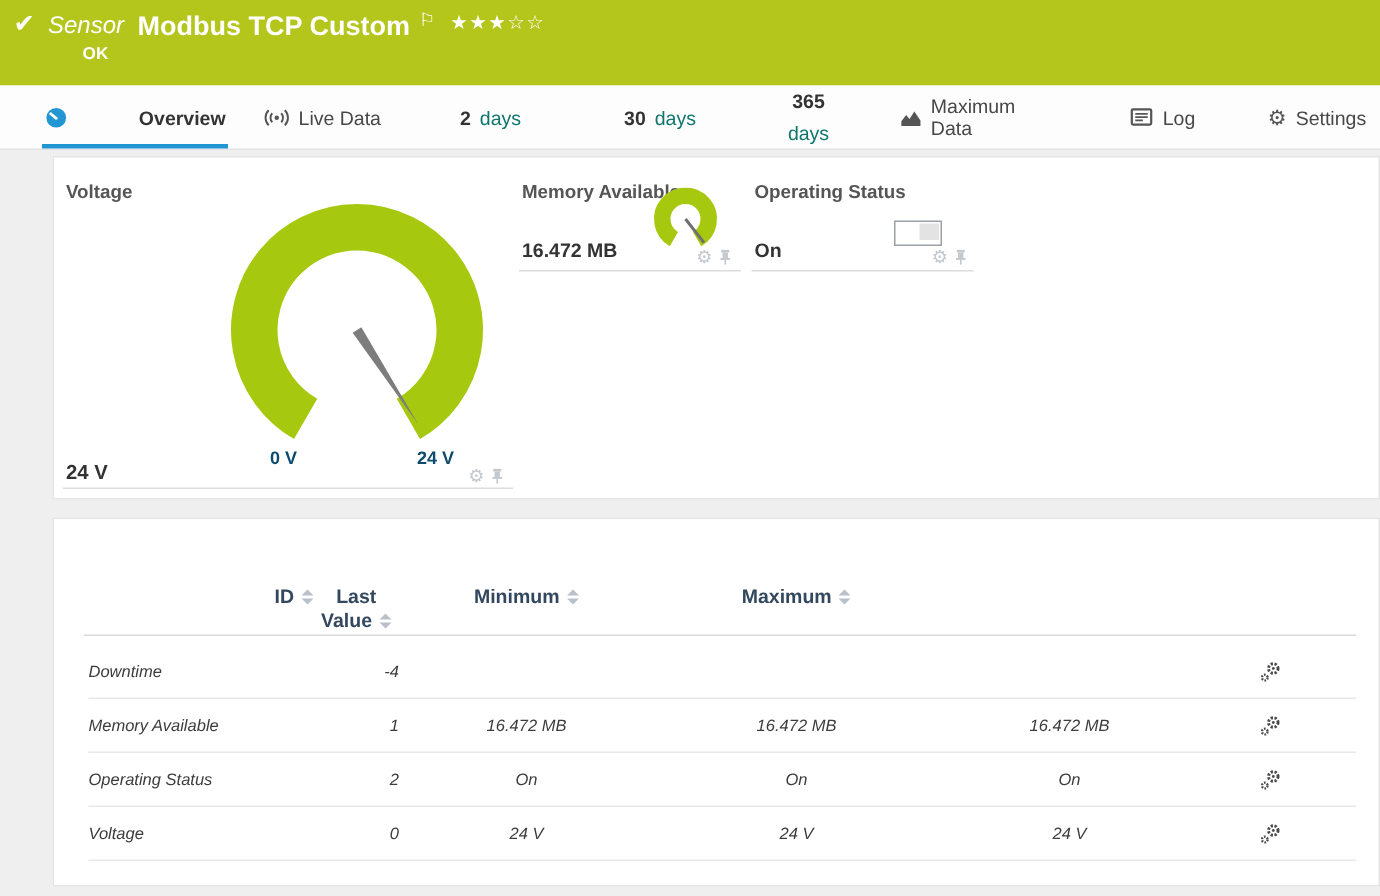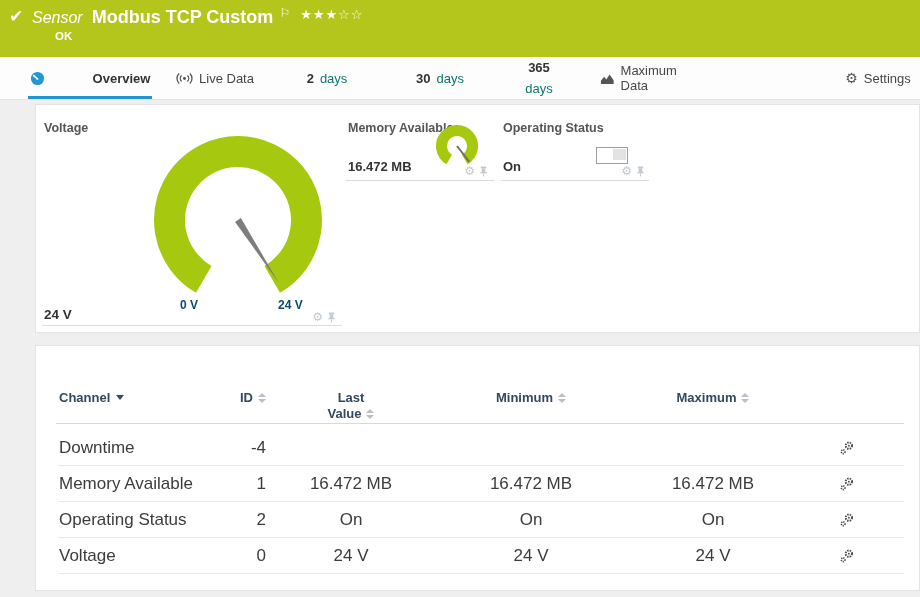--- a/index.html
+++ b/index.html
@@ -39,21 +39,21 @@
   .toggle{position:absolute;width:30px;height:15px;border:1px solid #9aa0a6;background:#fff;}
   .toggle .knob{position:absolute;right:1px;top:1px;width:13px;height:11px;background:#e3e3e3;}
   
   .tgrid{display:grid;grid-template-columns:150px 57px 170px 190px 174px 1fr;align-items:center;}
   .thead{position:absolute;left:23px;right:15px;top:44px;align-items:start;}
   .th{font-size:13px;font-weight:bold;color:var(--table-header-text,#33475e);line-height:16px;cursor:pointer;}
   .th.r{text-align:right;} .th.c{text-align:center;}
   .hline{position:absolute;left:20px;right:15px;top:77px;height:1px;background:#d9d9d9;}
   .tbody{position:absolute;left:23px;right:15px;top:84px;}
   .trow{height:35px;border-bottom:1px solid #e8e8e8;}
-  .td{font-size:17px;color:#3c3c3c;}
+  .td{font-size:11px;color:#3c3c3c;font-style:italic;}
   .td.r{text-align:right;} .td.c{text-align:center;}
   .td.gearcell{padding-left:40px;}
   .tri-up,.tri-down{display:block;width:0;height:0;border-left:4px solid transparent;border-right:4px solid transparent;}
   .tri-up{border-bottom:4px solid #b9c0c9;margin-bottom:2px;}
   .tri-down{border-top:4px solid #b9c0c9;}
   .sort-both{display:inline-block;vertical-align:-1px;margin-left:5px;}
   .tri-solid{display:inline-block;width:0;height:0;border-left:4.5px solid transparent;border-right:4.5px solid transparent;border-top:5px solid #3a4a5d;margin-left:6px;vertical-align:2px;}
   svg{display:block;}
 </style>
 </head>
@@ -99,20 +99,29 @@
   </div>
   <div class="tab" style="left:504px;width:70px;flex-direction:column;">
     <span class="num">365</span>
     <span class="word">days</span>
   </div>
   <div class="tab" style="left:600px;width:100px;">
     <svg width="16" height="13" viewBox="0 0 16 14">
       <path d="M1 13 V9.5 L4.5 5 L7 8 L10.5 2.5 L15 9 V13 Z" fill="#555"></path>
     </svg>
     <span>Maximum Data</span>
+  </div>
+  <div class="tab" style="left:740px;width:70px;">
+    <svg width="16" height="12" viewBox="0 0 16 13">
+      <rect x="1" y="1" width="14" height="11" rx="1" fill="none" stroke="#555" stroke-width="1.6"></rect>
+      <line x1="3.5" y1="4.2" x2="12.5" y2="4.2" stroke="#555" stroke-width="1.3"></line>
+      <line x1="3.5" y1="6.6" x2="12.5" y2="6.6" stroke="#555" stroke-width="1.3"></line>
+      <line x1="3.5" y1="9" x2="9" y2="9" stroke="#555" stroke-width="1.3"></line>
+    </svg>
+    <span>Log</span>
   </div>
   <div class="tab" style="left:838px;width:80px;">
     <span class="glyph">⚙</span>
     <span>Settings</span>
   </div>
 </div>
 
 <div class="panel panel1">
 
   <div class="gblock" style="left:6px;top:10px;width:300px;height:210px;">
@@ -172,21 +181,20 @@
             <rect x="1.5" y="6.5" width="7" height="1.5"></rect>
             <rect x="4.4" y="8" width="1.2" height="3.5"></rect>
           </g>
       </svg>
     </div>
   </div>
 </div>
 
 <div class="panel panel2">
   <div class="tgrid thead">
-    <div class="th"><span>Channel</span><span class="tri-solid"></span></div>
     <div class="th r"><span>ID</span><span class="sort-both"><span class="tri-up"></span><span class="tri-down"></span></span></div>
     <div class="th c"><span>Last</span><br><span>Value</span><span class="sort-both"><span class="tri-up"></span><span class="tri-down"></span></span></div>
     <div class="th c"><span>Minimum</span><span class="sort-both"><span class="tri-up"></span><span class="tri-down"></span></span></div>
     <div class="th c"><span>Maximum</span><span class="sort-both"><span class="tri-up"></span><span class="tri-down"></span></span></div>
     <div class="th"></div>
   </div>
   <div class="hline"></div>
 
   <div class="tbody">
 

